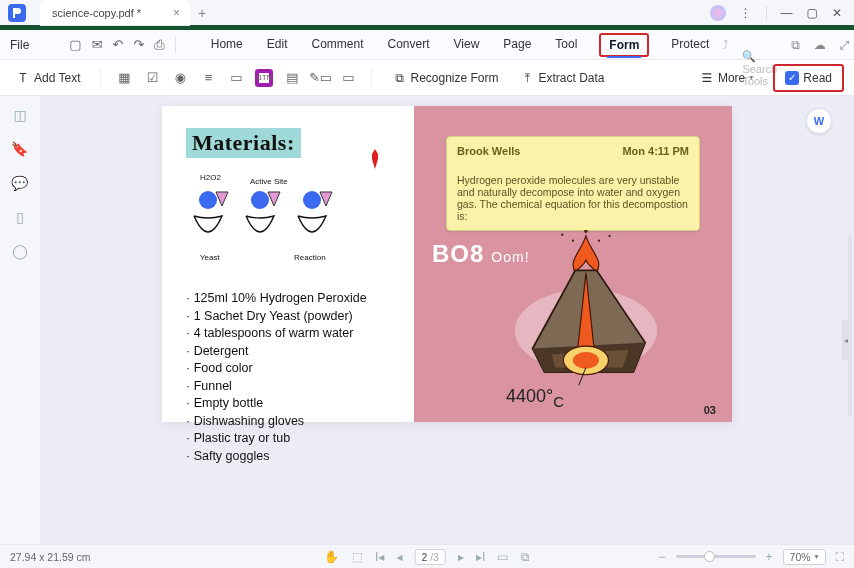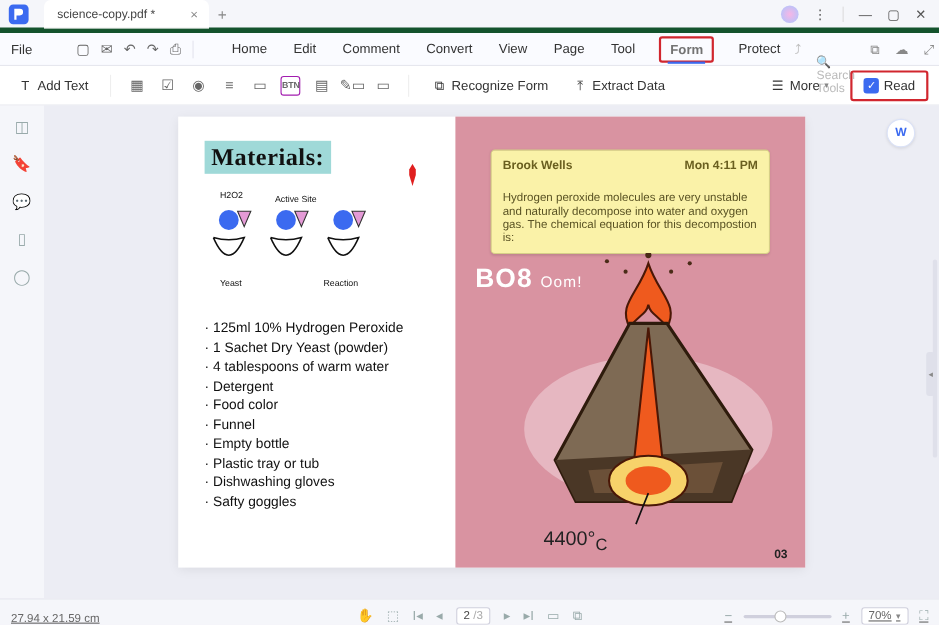--- a/index.html
+++ b/index.html
@@ -13,21 +13,21 @@
 .newtab { margin-left:8px; color:#888; font-size:14px; }
 .win-controls { margin-left:auto; display:flex; align-items:center; gap:14px; padding-right:12px; font-size:12px; color:#555; }
 .win-controls .avatar { width:16px; height:16px; border-radius:50%; background: radial-gradient(circle,#f7b6e6,#a7c7ff); }
 
 .menubar { height: 30px; background:#fafbff; display:flex; align-items:center; padding: 0 10px; font-size:12px; color:#333; gap:11px; border-bottom:1px solid #e6e7ee;}
 .menubar .left-icons { display:flex; align-items:center; gap:10px; margin-right:18px; color:#666;}
 .menubar .left-icons span { font-size:13px; }
 .menubar .file-lbl { margin-right:6px; font-size:12px; }
 .menubar .tabs { display:flex; gap:20px; margin-left:4px; }
 .menubar .tabs .mi { padding:4px 2px; cursor:pointer; }
-.menubar .tabs .mi.active { color:#737373; font-weight:600; border-bottom:2px solid #3b6af0; }
+.menubar .tabs .mi.active { color:#0f172a; font-weight:600; border-bottom:2px solid #3b6af0; }
 .menubar .right-icons { margin-left:auto; display:flex; align-items:center; gap:14px; color:#888; font-size:12px;}
 .search-tools { color:#bbb; font-size:11px;margin-top:48px;}
 
 .toolbar { height: 36px; background:#fff; display:flex; align-items:center; padding:0 10px; gap:10px; border-bottom:1px solid #e6e7ee; font-size:12px; color:#333;}
 .tool { display:flex; align-items:center; gap:4px; padding:4px 6px; border-radius:4px;}
 .tool .ic { width:14px; height:14px; display:inline-flex; align-items:center; justify-content:center;}
 .tool .lbl { font-size:12px; }
 .sep { width:1px; height:20px; background:#eee; margin:0 4px;}
 .icbox { width:18px; height:18px; display:flex; align-items:center; justify-content:center; color:#666; font-size:13px; border-radius:3px;}
 .rightgroup { margin-left:auto; display:flex; align-items:center; gap:14px;}
@@ -38,44 +38,44 @@
 .read-box { border: 2.5px solid #d1262e; border-radius:3px; padding: 2px 4px; }
 
 .body-area { position:relative; height: calc(568px - 30px - 30px - 36px - 24px); display:flex; }
 .left-rail { width: 40px; background:#f5f6fa; display:flex; flex-direction:column; align-items:center; padding-top:10px; gap:16px; color:#9aa; font-size:14px;}
 .left-rail .ritem { width:18px; height:18px; display:flex; align-items:center; justify-content:center;}
 .page-bg { flex:1; background:#ecedf4; display:flex; justify-content:center; align-items:flex-start; padding:10px 10px 0 10px; position:relative;}
 .slidebtn { position:absolute; top:50%; width:8px; height:40px; background:#dfe0ea; border-radius:3px; display:flex; align-items:center; justify-content:center; color:#888; font-size:8px;}
 .slidebtn.left { left:40px; }
 .slidebtn.right { right:4px; }
 
-.doc { width: 570px; height: 410px; background:#fff; box-shadow: 0 2px 10px rgba(0,0,0,.08); display:flex; position:relative; }
+.doc { width: 570px; height: 316px; background:#fff; box-shadow: 0 2px 10px rgba(0,0,0,.08); display:flex; position:relative; }
 .doc-left { width: 252px; padding: 22px 16px 10px 24px; }
 .doc-right { width: 318px; background:#d993a1; position:relative; }
 
 .mat-title { display:inline-block; background:#9fd9d8; padding:2px 6px; font-size:22px; font-weight:800; letter-spacing:.5px; color:#111; font-family: Georgia, 'Times New Roman', serif;}
 .pin { position:absolute; left:206px; top:43px; width:14px; height:20px; }
 
 .sketch { margin-top:12px; height:96px; position:relative; font-size:9px; color:#222; }
 .mat-list { margin-top:24px; font-size:12.5px; line-height:17.5px; color:#111; }
 .mat-list li { list-style:none; }
 
 .note { position:absolute; top:30px; left:32px; right:32px; background:#faf2a8; border:1px solid #d6cf87; border-radius:4px; padding:8px 10px; font-size:10.5px; color:#5a5324; box-shadow: 0 1px 2px rgba(0,0,0,.1);}
 .note .hdr { display:flex; justify-content:space-between; font-weight:700; font-size:11px; margin-bottom:17px; color:#6a5f1f;}
 
 .boom { position:absolute; left:18px; top:134px; color:#fff; font-size:24px; font-family: "Comic Sans MS", cursive; font-weight:700; letter-spacing:1px; }
 .boom .small { font-size:14px; font-weight:400; }
 .volcano { position:absolute; top:124px; left:26px; right:12px; bottom:32px; }
-.temp { position:absolute; bottom:12px; left:80px; font-size:18px; color:#222; font-family:"Segoe Script", cursive, sans-serif; }
+.temp { position:absolute; bottom:12px; left:92px; font-size:18px; color:#222; font-family:"Segoe Script", cursive, sans-serif; }
 .pagenum { position:absolute; bottom:6px; right:16px; font-size:11px; color:#222; font-weight:600;}
 
 .word-badge { position:absolute; top:12px; right:22px; width:26px; height:26px; border-radius:50%; background:#fff; border:1px solid #dbe2f7; display:flex; align-items:center; justify-content:center; color:#3b6af0; font-weight:700; font-size:11px; box-shadow:0 1px 3px rgba(0,0,0,.1);}
 .vscroll { position:absolute; right:2px; top:140px; width:4px; height:180px; background:#dfe0ea; border-radius:3px;}
 
-.statusbar { height:24px; background:#f5f6fa; border-top:1px solid #e6e7ee; display:flex; align-items:flex-end; padding:0 10px; font-size:10.5px; color:#666;text-decoration:underline;}
+.statusbar { height:24px; background:#f5f6fa; border-top:1px solid #e6e7ee; display:flex; align-items:center; padding:0 10px; font-size:10.5px; color:#666;}
 .statusbar .center { position:absolute; left:50%; transform:translateX(-50%); display:flex; align-items:center; gap:12px;}
 .statusbar .right { margin-left:auto; display:flex; align-items:center; gap:10px;}
 .pagebox { border:1px solid #d0d0dd; border-radius:3px; padding:1px 6px; font-size:10.5px; color:#444; background:#fff;}
 .nav-ic { color:#9aa; font-size:12px;}
 .zoom-slider { width:80px; height:3px; background:#d0d0dd; border-radius:2px; position:relative;}
 .zoom-slider .thumb { position:absolute; top:-4px; left:28px; width:11px; height:11px; border-radius:50%; background:#fff; border:1px solid #bbb;}
 .zoom-val { border:1px solid #d0d0dd; border-radius:3px; padding:1px 6px; display:flex; gap:4px; align-items:center; background:#fff;}
 </style>
 </head>
 <body>
@@ -136,21 +136,21 @@
   <div class="tool">
     <span class="ic">T</span>
     <span class="lbl">Add Text</span>
   </div>
   <div class="sep"></div>
   <div class="icbox">▦</div>
   <div class="icbox">☑</div>
   <div class="icbox">◉</div>
   <div class="icbox">≡</div>
   <div class="icbox">▭</div>
-  <div class="icbox" style="font-size:8px;font-weight:700;border:1px solid #a21caf;text-align:center;">BTN</div>
+  <div class="icbox" style="font-size:8px;font-weight:400;border:4px solid #a21caf;text-align:center;">BTN</div>
   <div class="icbox">▤</div>
   <div class="icbox">✎▭</div>
   <div class="icbox">▭</div>
   <div class="sep"></div>
   <div class="tool">
     <span class="ic">⧉</span>
     <span class="lbl">Recognize Form</span>
   </div>
   <div class="tool">
     <span class="ic">⤒</span>
@@ -216,22 +216,22 @@
         </div>
 
         <ul class="mat-list" id="mat-list">
             <li>· 125ml 10% Hydrogen Peroxide</li>
             <li>· 1 Sachet Dry Yeast (powder)</li>
             <li>· 4 tablespoons of warm water</li>
             <li>· Detergent</li>
             <li>· Food color</li>
             <li>· Funnel</li>
             <li>· Empty bottle</li>
+            <li>· Dishwashing gloves</li>
             <li>· Plastic tray or tub</li>
-            <li>· Dishwashing gloves</li>
             <li>· Safty goggles</li>
           </ul>
       </div>
 
       <div class="doc-right">
         <div class="note">
           <div class="hdr">
             <span>Brook Wells</span>
             <span>Mon 4:11 PM</span>
           </div>

